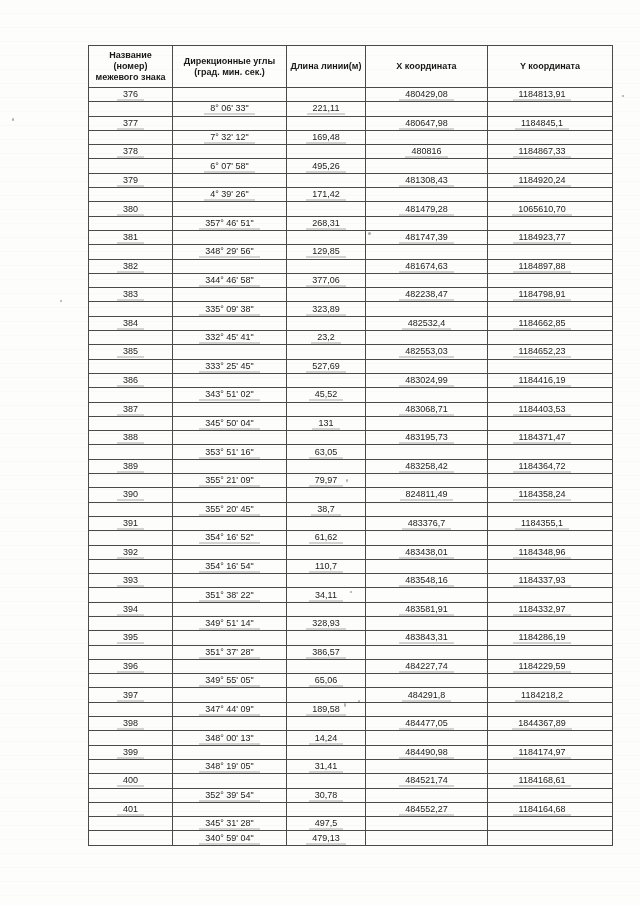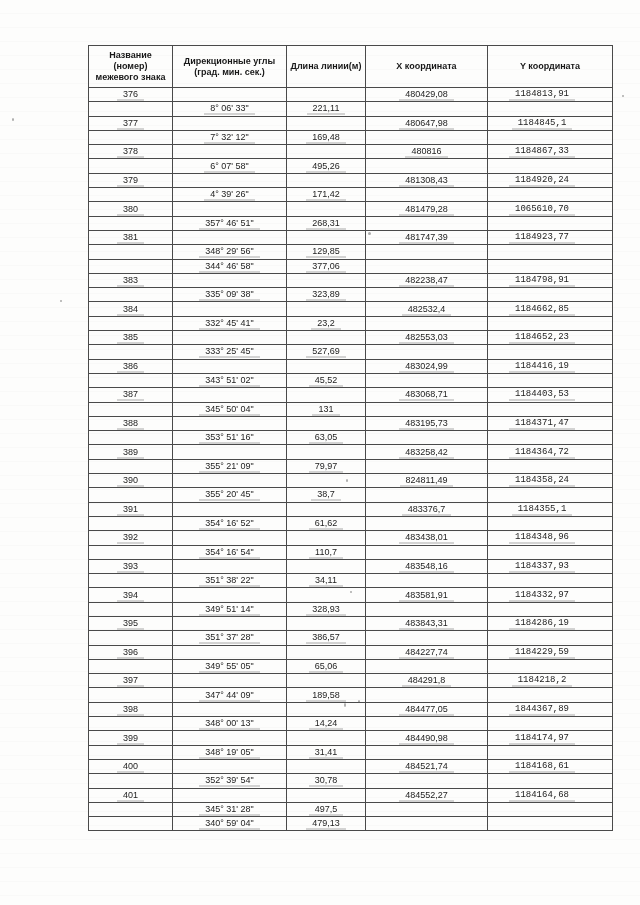--- a/index.html
+++ b/index.html
@@ -41,21 +41,21 @@
   }
   tbody tr { height: 14.3px; }
   td {
     font-size: 9px;
     line-height: 12px;
     color: #1c1c1c;
     text-align: center;
     vertical-align: middle;
     padding: 0;
   }
-  td.col-y { padding-right: 16px; font-family: Liberation Mono, monospace; }
+  td.col-y { padding-right: 16px; }
   td.col-x { padding-right: 0; }
   
   span.v {
     display: inline-block;
     padding: 0 6px 1px 6px;
     background: linear-gradient(
       to top, rgba(115,115,115,0.30) 0, rgba(115,115,115,0.30) 2px, transparent 2px);
   }
   .speck {
     position: absolute;
@@ -177,20 +177,27 @@
           <td class="col-y"><span class="v">1184923,77</span></td>
         </tr>
         <tr>
           <td></td>
           <td><span class="v">348° 29' 56"</span></td>
           <td><span class="v">129,85</span></td>
           <td class="col-x"></td>
           <td class="col-y"></td>
         </tr>
         <tr>
+          <td><span class="v">382</span></td>
+          <td></td>
+          <td></td>
+          <td class="col-x"><span class="v">481674,63</span></td>
+          <td class="col-y"><span class="v">1184897,88</span></td>
+        </tr>
+        <tr>
           <td></td>
           <td><span class="v">344° 46' 58"</span></td>
           <td><span class="v">377,06</span></td>
           <td class="col-x"></td>
           <td class="col-y"></td>
         </tr>
         <tr>
           <td><span class="v">383</span></td>
           <td></td>
           <td></td>

